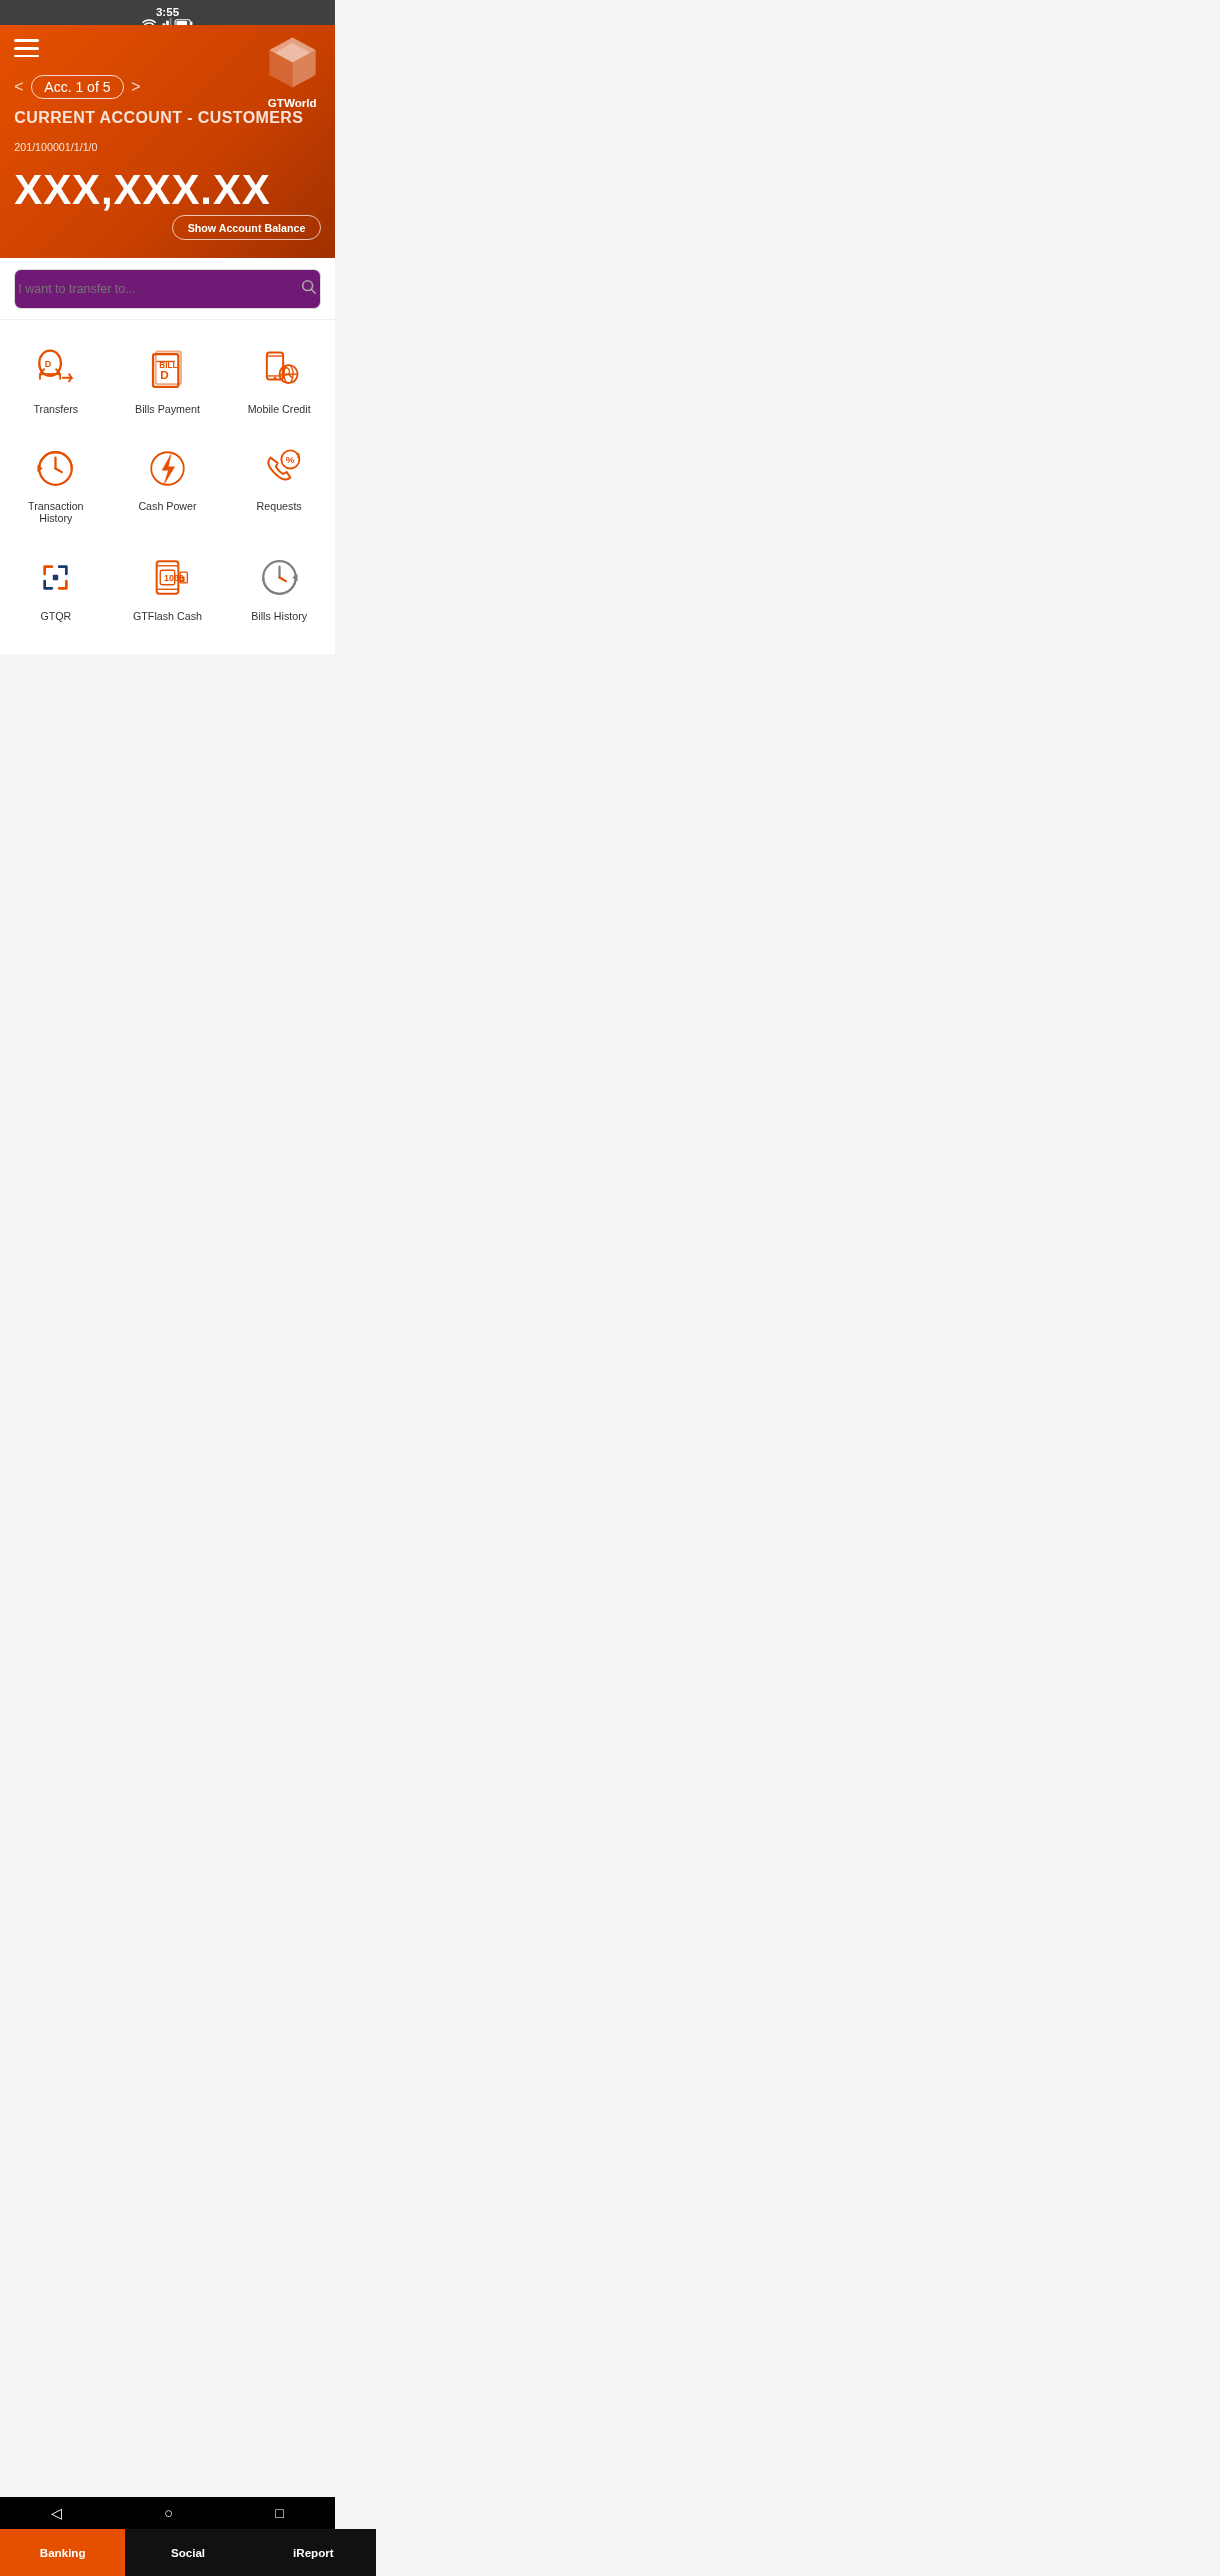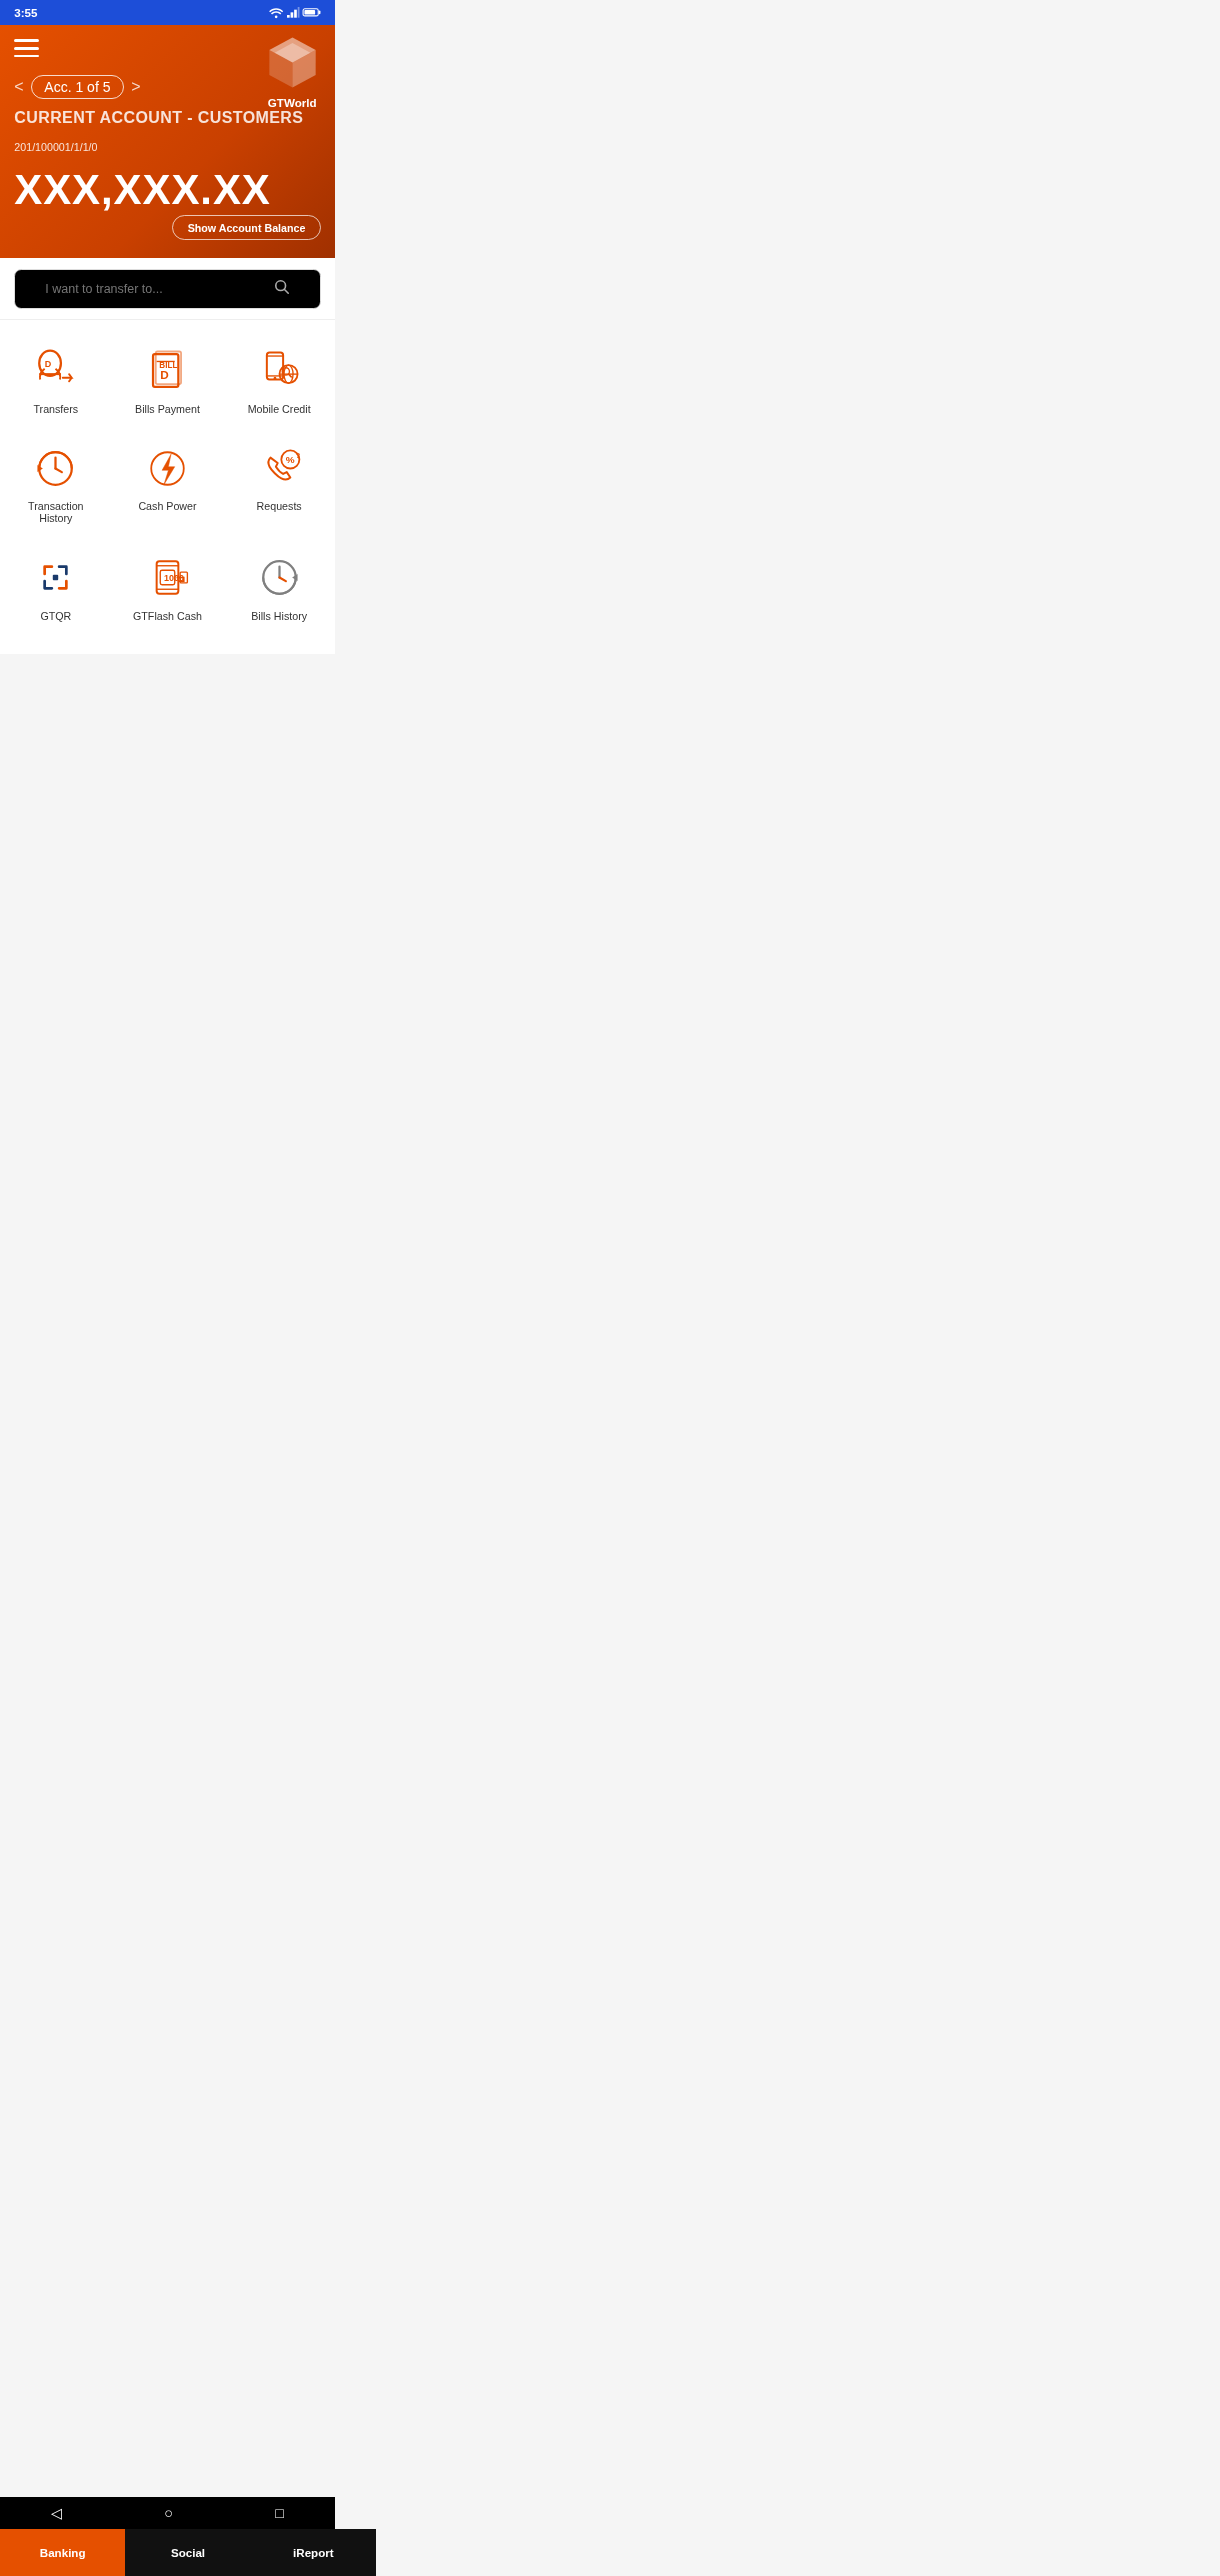--- a/index.html
+++ b/index.html
@@ -6,28 +6,29 @@
     body {
       width: 335px;
       min-height: 726px;
       font-family: -apple-system, BlinkMacSystemFont, 'Segoe UI', sans-serif;
       background: #f5f5f5;
       overflow-x: hidden;
     }
 
     
     .status-bar {
-      background: #1d4ed8;
+      background: #404040;
       color: white;
       font-size: 10.7px;
       display: flex;
       justify-content: space-between;
       align-items: center;
       padding: 5.4px 14.3px;
       height: 25px;
+      flex-direction: column;
     }
     .status-bar .time { font-weight: 600; font-size: 11.6px; }
     .status-icons { display: flex; gap: 3.6px; align-items: center; }
 
     
     .hero {
       background: linear-gradient(135deg, #e55000 0%, #c94000 60%, #a03000 100%);
       padding: 14.3px 14.3px 21.5px 14.3px;
       position: relative;
       min-height: 233px;
@@ -124,22 +125,22 @@
       background: white;
       margin: 0;
       padding: 10.7px 14.3px;
       border-bottom: 0.9px solid #eee;
     }
     .search-bar {
       display: flex;
       align-items: center;
       border: 1.3px solid #ddd;
       border-radius: 7.2px;
-      padding: 9px 30px;
-      background: #000000;
+      padding: 9px 3px;
+      background: #701a75;
       justify-content: flex-end;
     }
     .search-bar input {
       flex: 1;
       border: none;
       outline: none;
       font-size: 12.5px;
       color: #aaa;
       background: transparent;
     }

